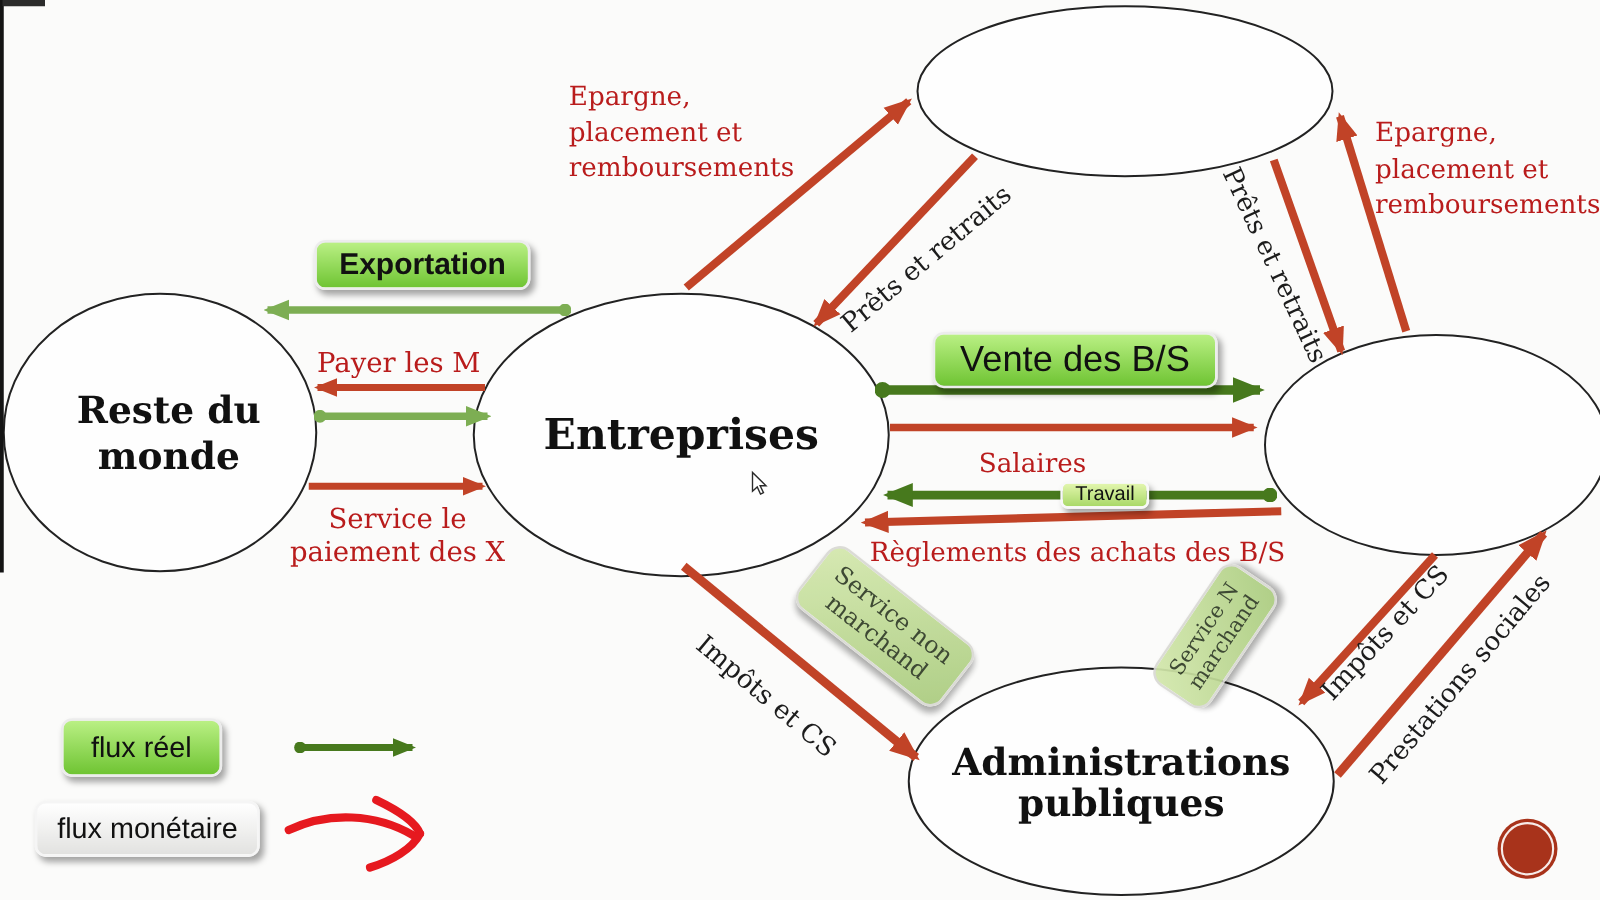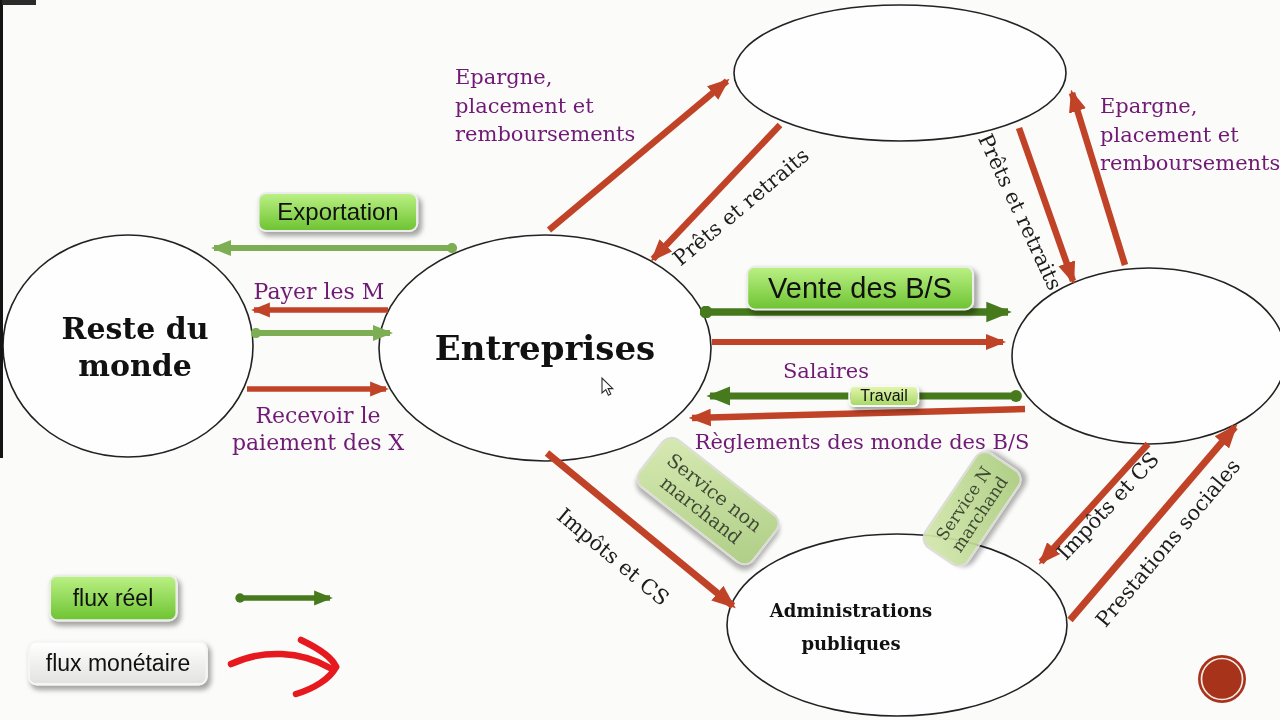--- a/index.html
+++ b/index.html
@@ -4,21 +4,21 @@
 <style>
   html,body{margin:0;padding:0;}
   #canvas{
     position:relative;width:1280px;height:720px;overflow:hidden;
     background:#fbfbfa;
     font-family:"DejaVu Serif", serif;
     color:#1c1c1c;
   }
   svg{position:absolute;left:0;top:0;}
   .lbl{position:absolute;transform:translate(-50%,-50%);white-space:nowrap;
-       font-size:21px;color:#701a75;text-align:center;line-height:27px;}
+       font-size:21px;color:#b91c1c;text-align:center;line-height:27px;}
   .lbl.left{transform:none;text-align:left;}
   .lbl span{display:block;}
   .rot{position:absolute;white-space:nowrap;font-size:21px;color:#1c1c1c;}
   .node-label{position:absolute;transform:translate(-50%,-50%);text-align:center;
        font-weight:bold;color:#111;white-space:nowrap;}
   .node-label span{display:block;}
   .badge{
     position:absolute;transform:translate(-50%,-50%);
     font-family:"Liberation Sans", sans-serif;color:#111;
     background:linear-gradient(to bottom, var(--badge-green-top), var(--badge-green-bottom));
@@ -102,49 +102,49 @@
   </svg>
 
   <div id="edge-line"></div>
   <div id="edge-smudge"></div>
 
   <div class="node-label" style="left:135px;top:347px;font-size:30px;line-height:37px;">
     <span>Reste du</span>
     <span>monde</span>
   </div>
   <div class="node-label" style="left:545px;top:348px;font-size:34px;">Entreprises</div>
-  <div class="node-label" style="left:851px;top:627px;font-size:18px;line-height:33px;">
+  <div class="node-label" style="left:897px;top:627px;font-size:30px;line-height:33px;">
     <span>Administrations</span>
     <span>publiques</span>
   </div>
 
   <div class="lbl left" style="left:455px;top:63px;line-height:28.5px;">
     <span>Epargne,</span>
     <span>placement et</span>
     <span>remboursements</span>
   </div>
   <div class="lbl left" style="left:1100px;top:92px;line-height:28.5px;">
     <span>Epargne,</span>
     <span>placement et</span>
     <span>remboursements</span>
   </div>
   <div class="rot" style="left:741px;top:207px;transform:translate(-50%,-50%) rotate(-40deg);">Prêts et retraits</div>
   <div class="rot" style="left:1020px;top:212px;transform:translate(-50%,-50%) rotate(65deg);">Prêts et retraits</div>
   <div class="lbl" style="left:319px;top:291px;font-size:22px;text-align:right;">Payer les M</div>
   <div class="lbl" style="left:318px;top:429px;font-size:22px;">
-    <span>Recevoir le</span>
+    <span>Service le</span>
     <span>paiement des X</span>
   </div>
   <div class="lbl" style="left:826px;top:371px;">Salaires</div>
-  <div class="lbl" style="left:862px;top:442px;">Règlements des monde des B/S</div>
+  <div class="lbl" style="left:862px;top:442px;">Règlements des achats des B/S</div>
   <div class="rot" style="left:613px;top:557px;transform:translate(-50%,-50%) rotate(40deg);">Impôts et CS</div>
   <div class="rot" style="left:1108px;top:506px;transform:translate(-50%,-50%) rotate(-47deg);">Impôts et CS</div>
   <div class="rot" style="left:1168px;top:543px;transform:translate(-50%,-50%) rotate(-50deg);">Prestations sociales</div>
 
-  <div class="badge" style="left:338px;top:212px;font-size:24px;padding:4px 18px;">Exportation</div>
+  <div class="badge" style="left:338px;top:212px;font-size:24px;padding:4px 18px;font-weight:bold;">Exportation</div>
   <div class="badge" style="left:860px;top:276px;font-size:29px;padding:4px 20px;margin-top:12px;">Vente des B/S</div>
   <div class="badge small-green" style="left:884px;top:396px;font-size:16px;padding:0px 10px;">Travail</div>
   <div class="badge soft" style="left:708px;top:501px;font-size:19px;line-height:22px;padding:7px 14px;transform:translate(-50%,-50%) rotate(38deg);font-family:'DejaVu Serif',serif;">
     <span style="display:block">Service non</span>
     <span style="display:block">marchand</span>
   </div>
   <div class="badge soft" style="left:972px;top:509px;font-size:17px;line-height:19px;padding:6px 12px;transform:translate(-50%,-50%) rotate(-56deg);font-family:'DejaVu Serif',serif;">
     <span style="display:block">Service N</span>
     <span style="display:block">marchand</span>
   </div>

